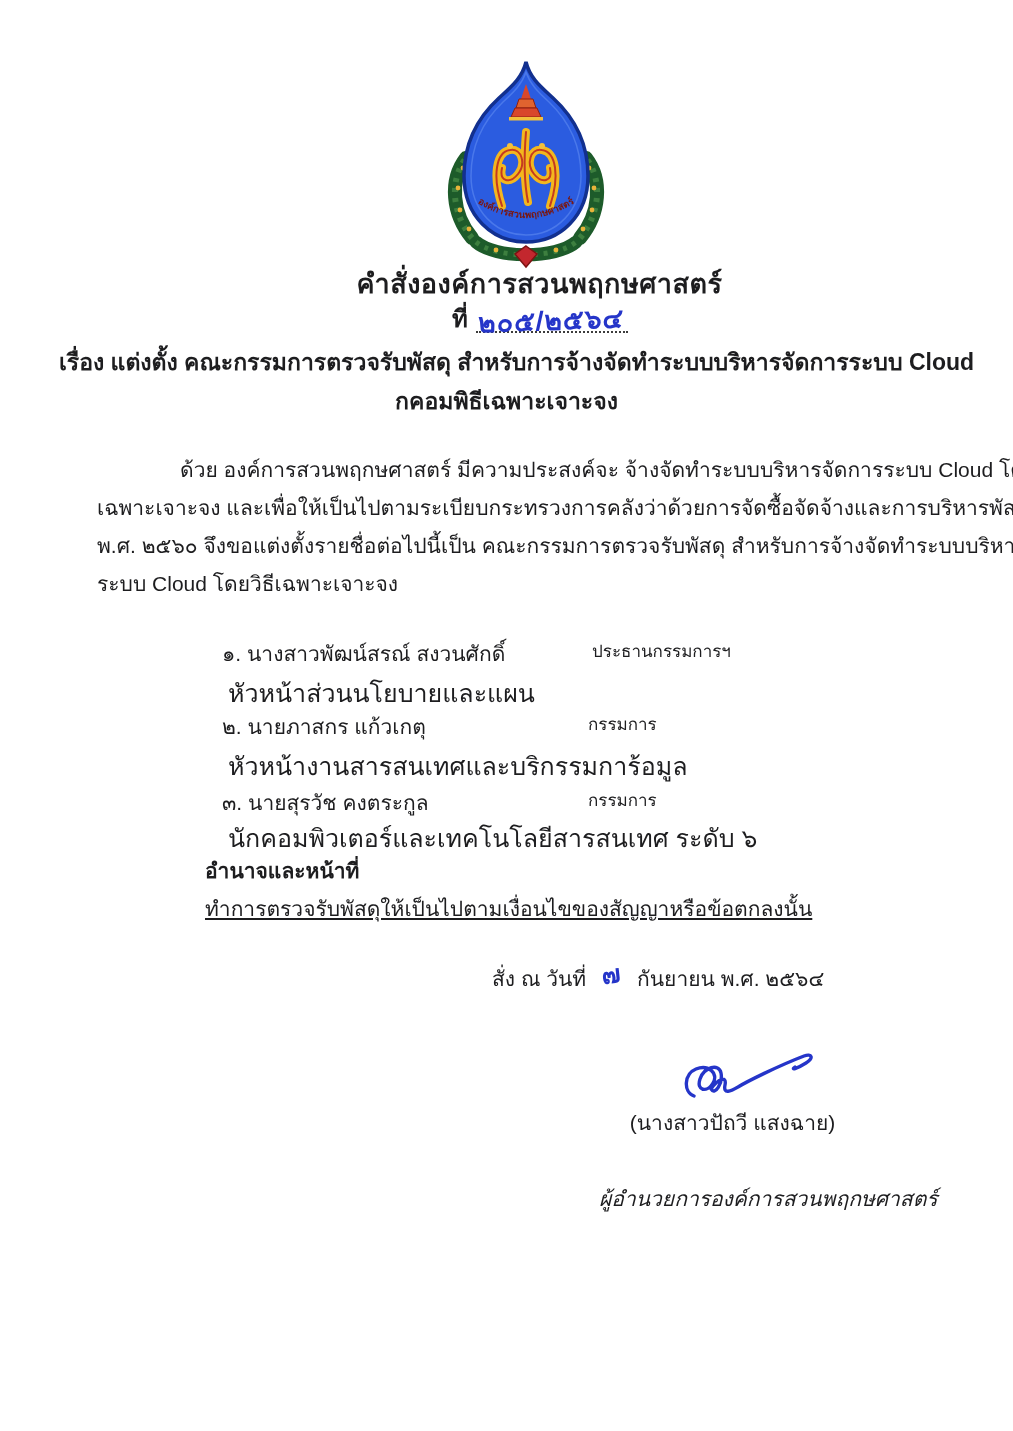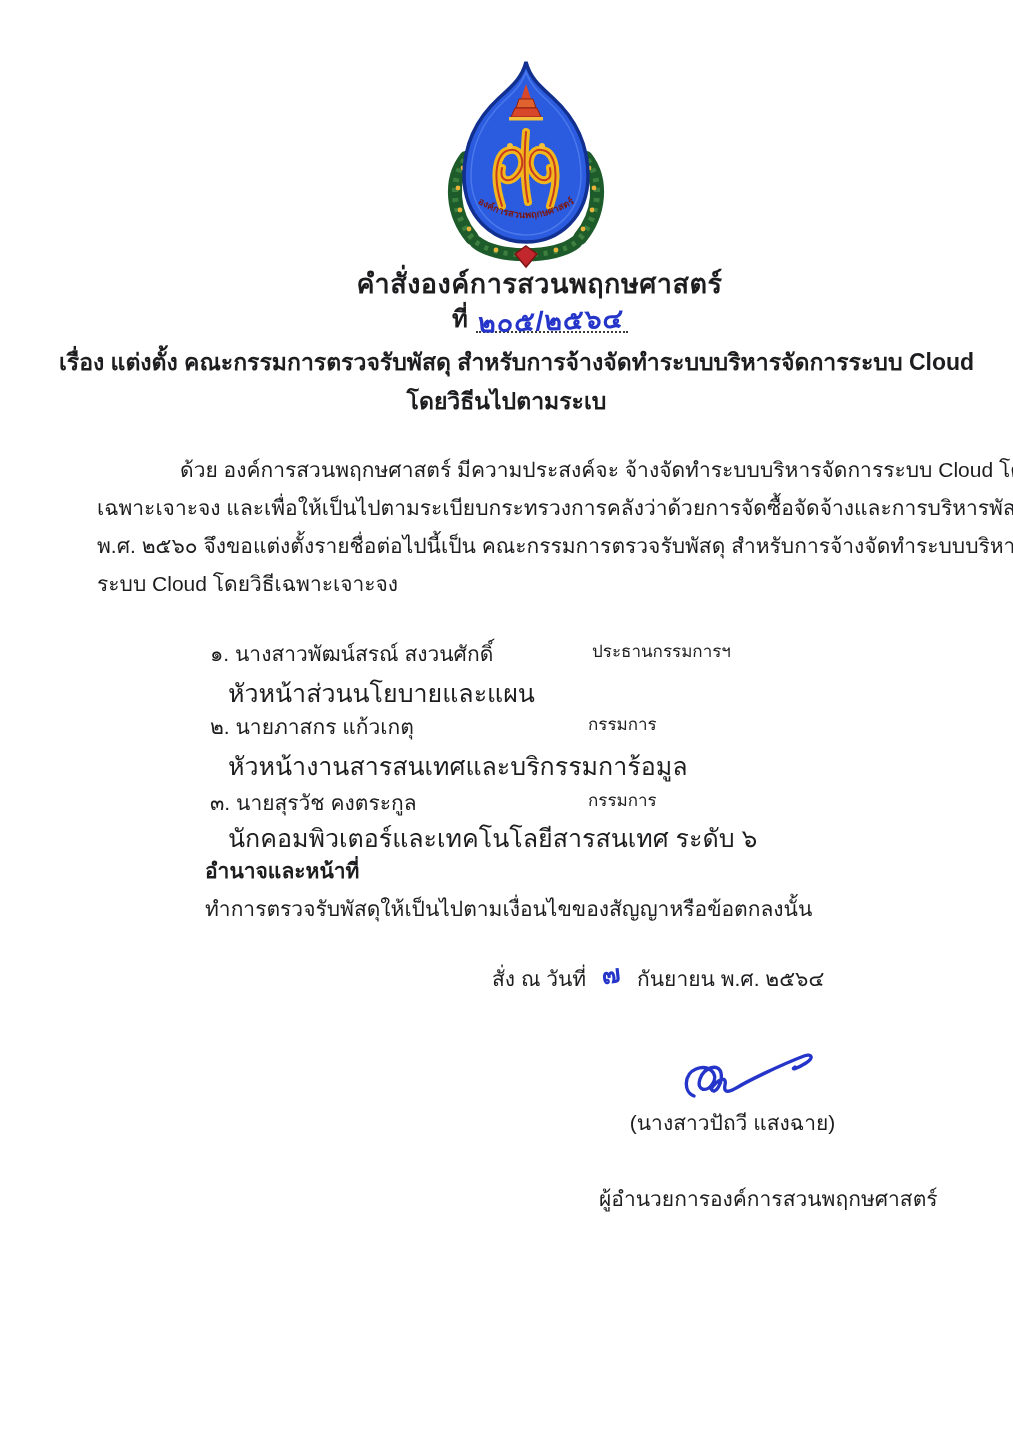--- a/index.html
+++ b/index.html
@@ -16,21 +16,21 @@
   .doc-title{font-size:27px;font-weight:700;letter-spacing:.5px;}
   .doc-number{font-size:24px;font-weight:700;}
   .dotted-slot{display:inline-block;position:relative;width:152px;height:30px;
     border-bottom:2px dotted #3c3c3c;vertical-align:-6px;margin-left:8px;}
   .handwriting{color:#2535c9;}
   .hand-number{position:absolute;left:2px;bottom:-8px;font-size:27px;font-weight:600;
     transform:rotate(-2deg) skewX(-4deg);letter-spacing:1px;}
   .subject{font-size:23px;font-weight:700;}
   .body-text{font-size:21px;font-weight:500;}
   .section-head{font-size:21px;font-weight:700;}
-  .member-name{font-size:21px;font-weight:500;}
+  .member-name{font-size:21px;font-weight:500;margin-left:12px;}
   .member-role{font-size:17px;font-weight:500;}
   .member-pos{font-size:25px;font-weight:500;}
   .date-line{font-size:21px;font-weight:500;}
   .hand-day{display:inline-block;font-size:25px;font-weight:600;margin:0 16px;
     transform:rotate(-6deg) translateY(-3px);}
   .signer{font-size:21px;font-weight:500;}
   .centered{left:0;width:1013px;text-align:center;}
   svg{display:block;}
 </style>
 </head>
@@ -99,49 +99,49 @@
     </svg>
   </div>
 
   <div class="line doc-title centered" style="top:268px;transform:translateX(33px);">คำสั่งองค์การสวนพฤกษศาสตร์</div>
 
   <div class="line doc-number" style="left:452px;top:301px;">
     <span>ที่</span><span class="dotted-slot"><span class="handwriting hand-number">๒๐๕/๒๕๖๔</span></span>
   </div>
 
   <div class="line subject centered" style="top:348px;transform:translateX(10px);">เรื่อง แต่งตั้ง คณะกรรมการตรวจรับพัสดุ สำหรับการจ้างจัดทำระบบบริหารจัดการระบบ Cloud</div>
-  <div class="line subject centered" style="top:387px;">โดยวิธีนไปตามระเบ</div>
+  <div class="line subject centered" style="top:387px;">กคอมพิธีเฉพาะเจาะจง</div>
 
   <div class="line body-text" style="left:180px;top:457px;">ด้วย องค์การสวนพฤกษศาสตร์ มีความประสงค์จะ จ้างจัดทำระบบบริหารจัดการระบบ Cloud โดยวิธี</div>
   <div class="line body-text" style="left:97px;top:495px;">เฉพาะเจาะจง  และเพื่อให้เป็นไปตามระเบียบกระทรวงการคลังว่าด้วยการจัดซื้อจัดจ้างและการบริหารพัสดุภาครัฐ</div>
   <div class="line body-text" style="left:97px;top:533px;">พ.ศ. ๒๕๖๐ จึงขอแต่งตั้งรายชื่อต่อไปนี้เป็น คณะกรรมการตรวจรับพัสดุ สำหรับการจ้างจัดทำระบบบริหารจัดการ</div>
   <div class="line body-text" style="left:97px;top:571px;">ระบบ Cloud โดยวิธีเฉพาะเจาะจง</div>
 
 
   <div class="line member-name" style="left:210px;top:641px;">๑. นางสาวพัฒน์สรณ์ สงวนศักดิ์</div>
   <div class="line member-role" style="left:592px;top:641px;">ประธานกรรมการฯ</div>
   <div class="line member-pos" style="left:228px;top:678px;">หัวหน้าส่วนนโยบายและแผน</div>
 
   <div class="line member-name" style="left:210px;top:714px;">๒. นายภาสกร แก้วเกตุ</div>
   <div class="line member-role" style="left:588px;top:714px;">กรรมการ</div>
   <div class="line member-pos" style="left:228px;top:751px;">หัวหน้างานสารสนเทศและบริกรรมการ้อมูล</div>
 
   <div class="line member-name" style="left:210px;top:790px;text-align:center;">๓. นายสุรวัช คงตระกูล</div>
   <div class="line member-role" style="left:588px;top:790px;">กรรมการ</div>
   <div class="line member-pos" style="left:228px;top:823px;">นักคอมพิวเตอร์และเทคโนโลยีสารสนเทศ ระดับ ๖</div>
 
   <div class="line section-head" style="left:205px;top:858px;">อำนาจและหน้าที่</div>
-  <div class="line body-text" style="left:205px;top:896px;">ทำการตรวจรับพัสดุให้เป็นไปตามเงื่อนไขของสัญญาหรือข้อตกลงนั้น</div>
+  <div class="line body-text" style="left:205px;top:896px;text-decoration:underline;">ทำการตรวจรับพัสดุให้เป็นไปตามเงื่อนไขของสัญญาหรือข้อตกลงนั้น</div>
 
   <div class="line date-line" style="left:492px;top:962px;">
     <span>สั่ง ณ วันที่</span><span class="handwriting hand-day">๗</span><span>กันยายน พ.ศ. ๒๕๖๔</span>
   </div>
 
   <div class="line" style="left:678px;top:1046px;">
     <svg width="160" height="60" viewBox="0 0 160 60">
       <path d="M16,50 C5,46 6,28 18,23 C30,18 41,27 35,37 C29,47 18,45 22,33 C26,21 41,17 43,27 C45,37 37,50 33,43 C40,33 49,29 47,39 C45,49 53,45 60,41 C68,36 100,20 126,10 C134,7 136,12 128,17 C120,22 112,25 117,21" fill="none" stroke="#2535c9" stroke-width="3.4" stroke-linecap="round" stroke-linejoin="round"></path>
     </svg>
   </div>
 
   <div class="line signer" style="left:0;width:1013px;top:1110px;text-align:center;transform:translateX(226px);">(นางสาวปัถวี แสงฉาย)</div>
-  <div class="line signer" style="left:599px;top:1186px;">ผู้อำนวยการองค์การสวนพฤกษศาสตร์</div>
+  <div class="line signer" style="left:599px;top:1186px;font-style:italic;">ผู้อำนวยการองค์การสวนพฤกษศาสตร์</div>
 
 </div>
 
 </body></html>

